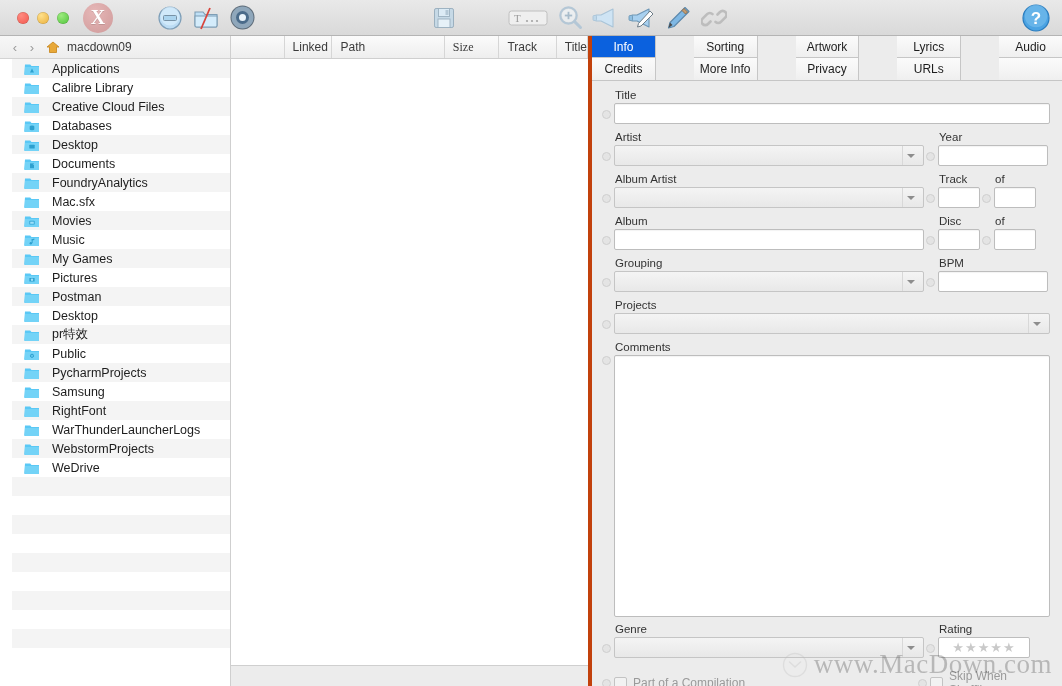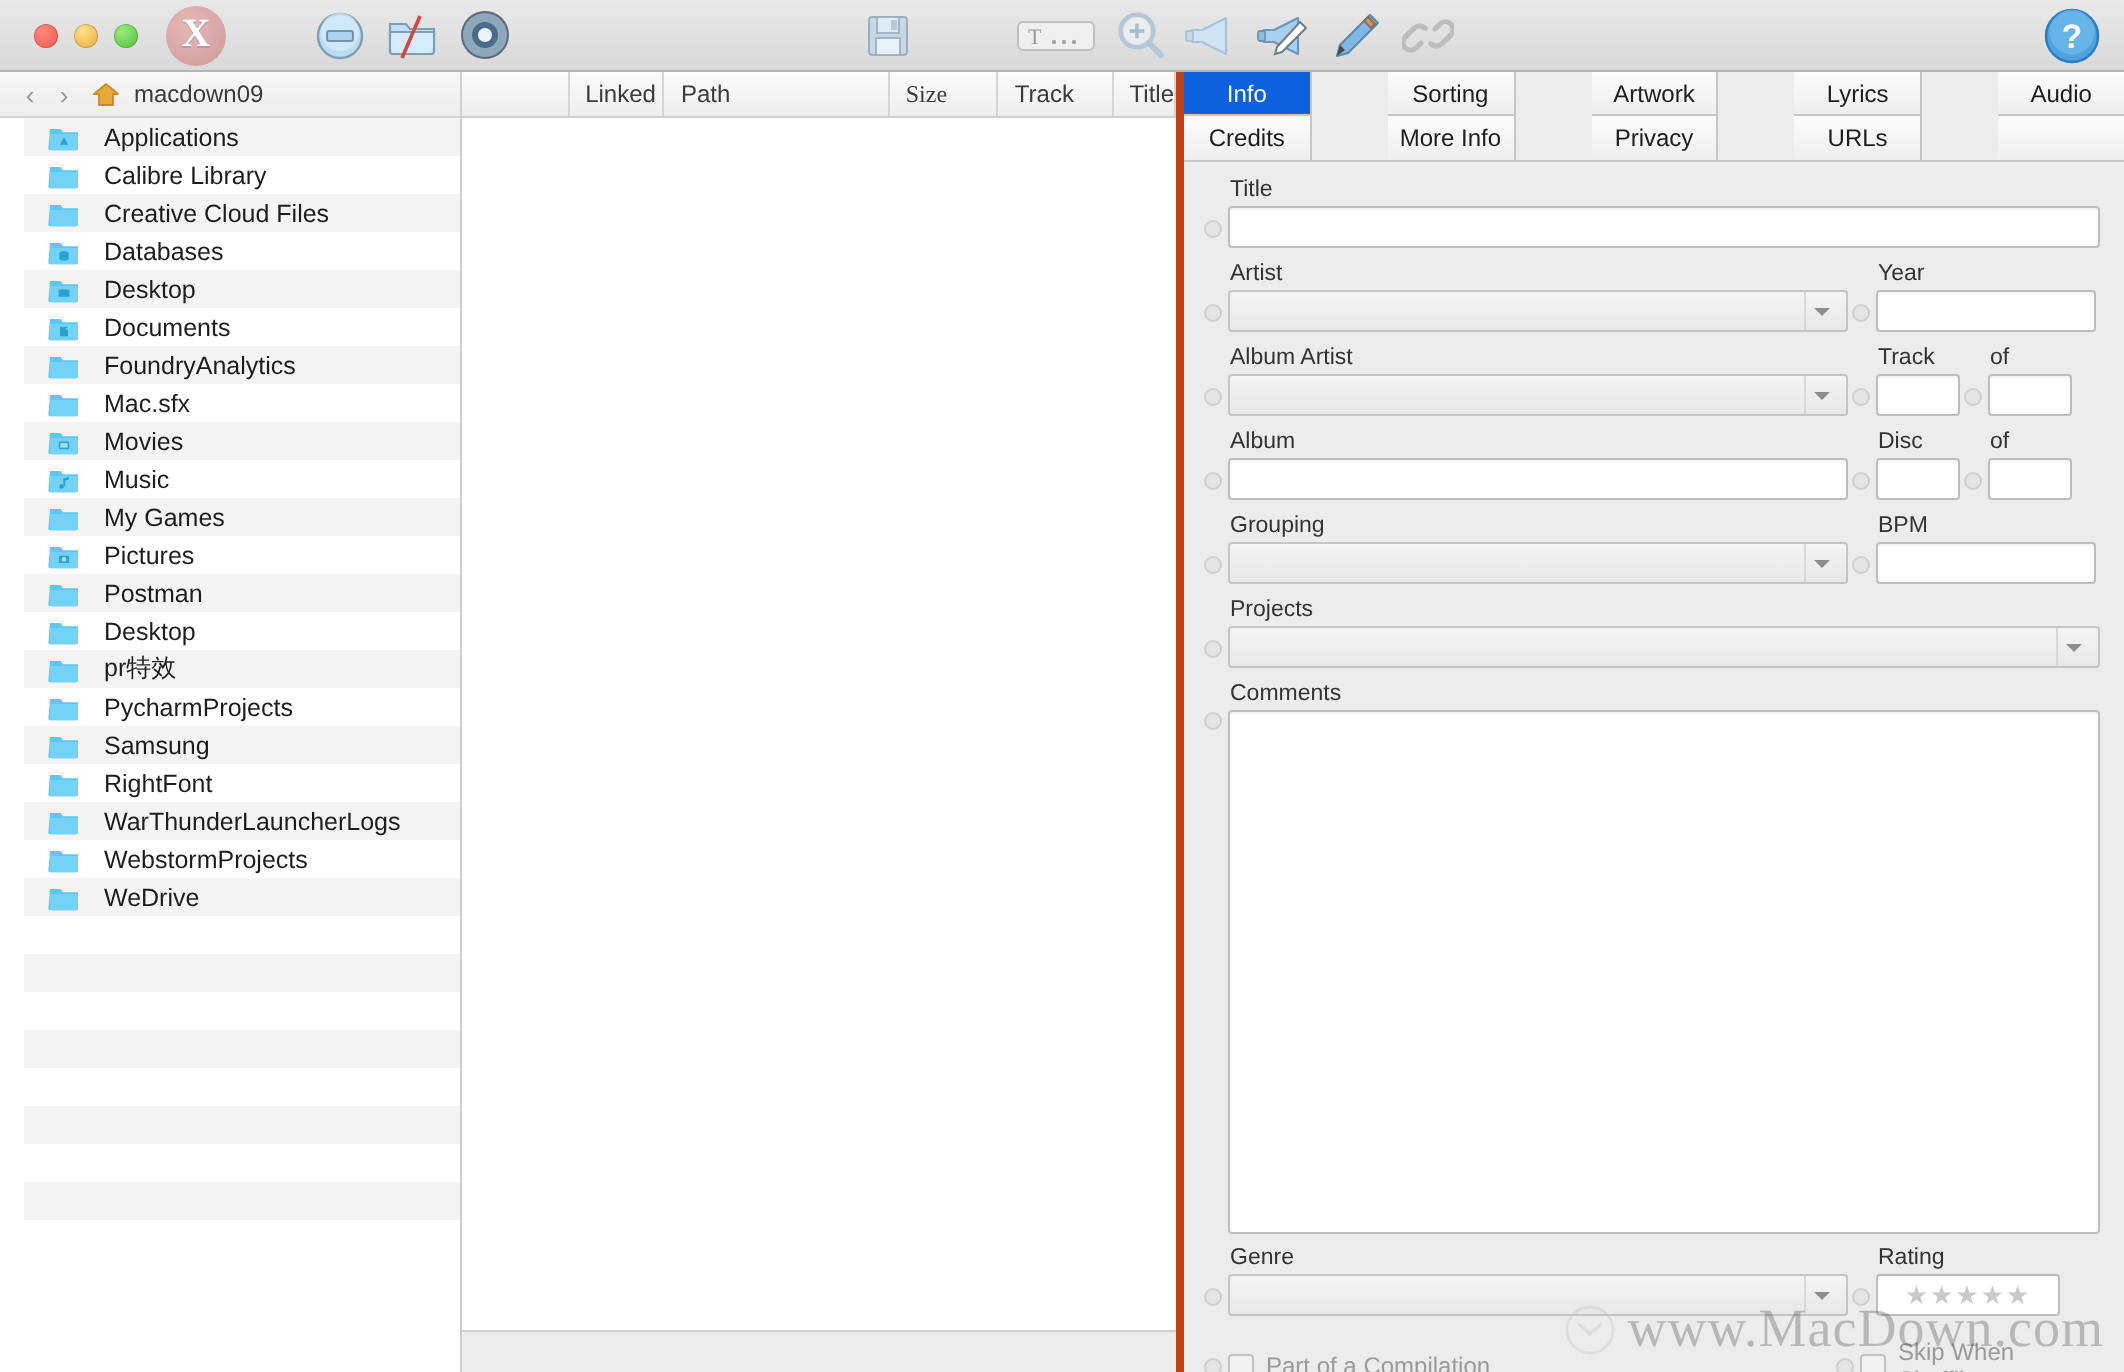--- a/index.html
+++ b/index.html
@@ -345,20 +345,29 @@
             <span class="ficon"><svg width="16" height="15" viewBox="0 0 16 15">
                 <path d="M1 2.5 h5.2 l1.3 1.6 h7.5 v8.2 a.8 .8 0 0 1 -.8 .8 h-13.2 a.8 .8 0 0 1 -.8 -.8 z" fill="#5ac8f5"></path>
                 <path d="M1 5 h14 v7.3 a.8 .8 0 0 1 -.8 .8 h-12.4 a.8 .8 0 0 1 -.8 -.8 z" fill="#73d3f7"></path>
               </svg></span>
             <span class="fname">pr特效</span>
           </div>
           <div class="frow">
             <span class="ficon"><svg width="16" height="15" viewBox="0 0 16 15">
                 <path d="M1 2.5 h5.2 l1.3 1.6 h7.5 v8.2 a.8 .8 0 0 1 -.8 .8 h-13.2 a.8 .8 0 0 1 -.8 -.8 z" fill="#5ac8f5"></path>
                 <path d="M1 5 h14 v7.3 a.8 .8 0 0 1 -.8 .8 h-12.4 a.8 .8 0 0 1 -.8 -.8 z" fill="#73d3f7"></path>
+                <circle cx="8" cy="8.8" r="1.6" fill="none" stroke="#2da0cf" stroke-width="1"></circle>
+                <circle cx="8" cy="8.8" r=".5" fill="#2da0cf"></circle>
+              </svg></span>
+            <span class="fname">Public</span>
+          </div>
+          <div class="frow">
+            <span class="ficon"><svg width="16" height="15" viewBox="0 0 16 15">
+                <path d="M1 2.5 h5.2 l1.3 1.6 h7.5 v8.2 a.8 .8 0 0 1 -.8 .8 h-13.2 a.8 .8 0 0 1 -.8 -.8 z" fill="#5ac8f5"></path>
+                <path d="M1 5 h14 v7.3 a.8 .8 0 0 1 -.8 .8 h-12.4 a.8 .8 0 0 1 -.8 -.8 z" fill="#73d3f7"></path>
               </svg></span>
             <span class="fname">PycharmProjects</span>
           </div>
           <div class="frow">
             <span class="ficon"><svg width="16" height="15" viewBox="0 0 16 15">
                 <path d="M1 2.5 h5.2 l1.3 1.6 h7.5 v8.2 a.8 .8 0 0 1 -.8 .8 h-13.2 a.8 .8 0 0 1 -.8 -.8 z" fill="#5ac8f5"></path>
                 <path d="M1 5 h14 v7.3 a.8 .8 0 0 1 -.8 .8 h-12.4 a.8 .8 0 0 1 -.8 -.8 z" fill="#73d3f7"></path>
               </svg></span>
             <span class="fname">Samsung</span>
           </div>

